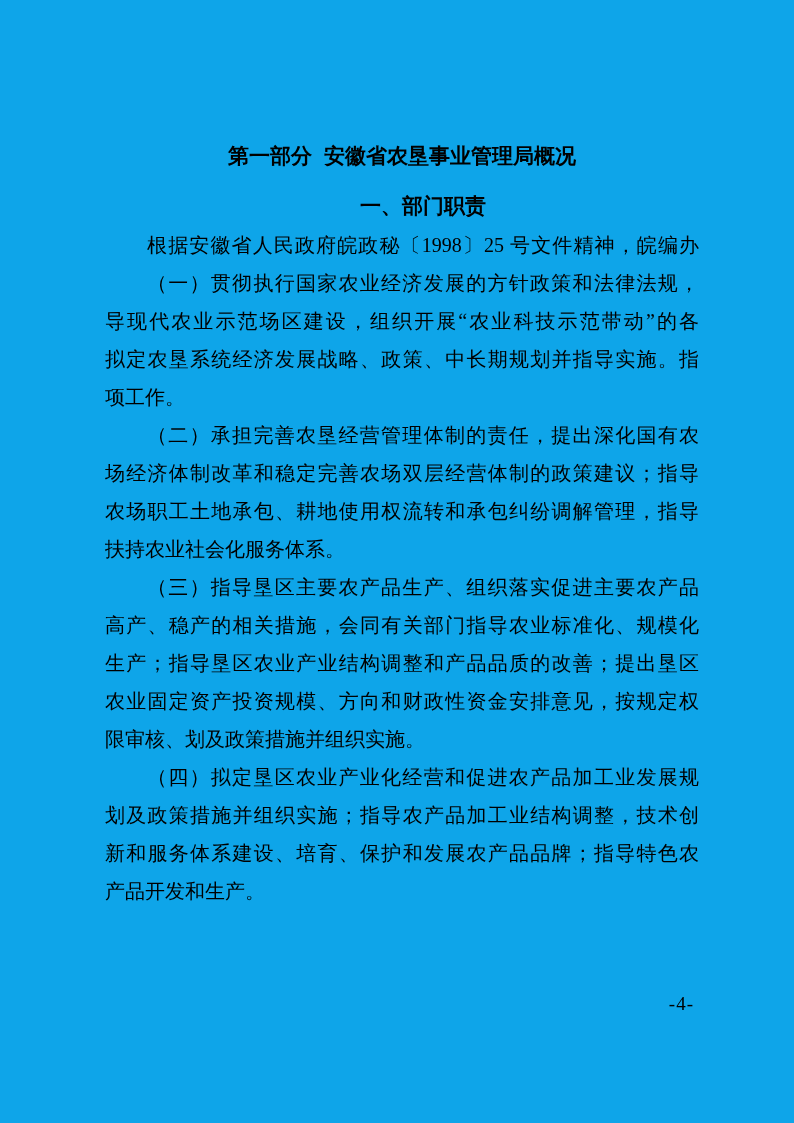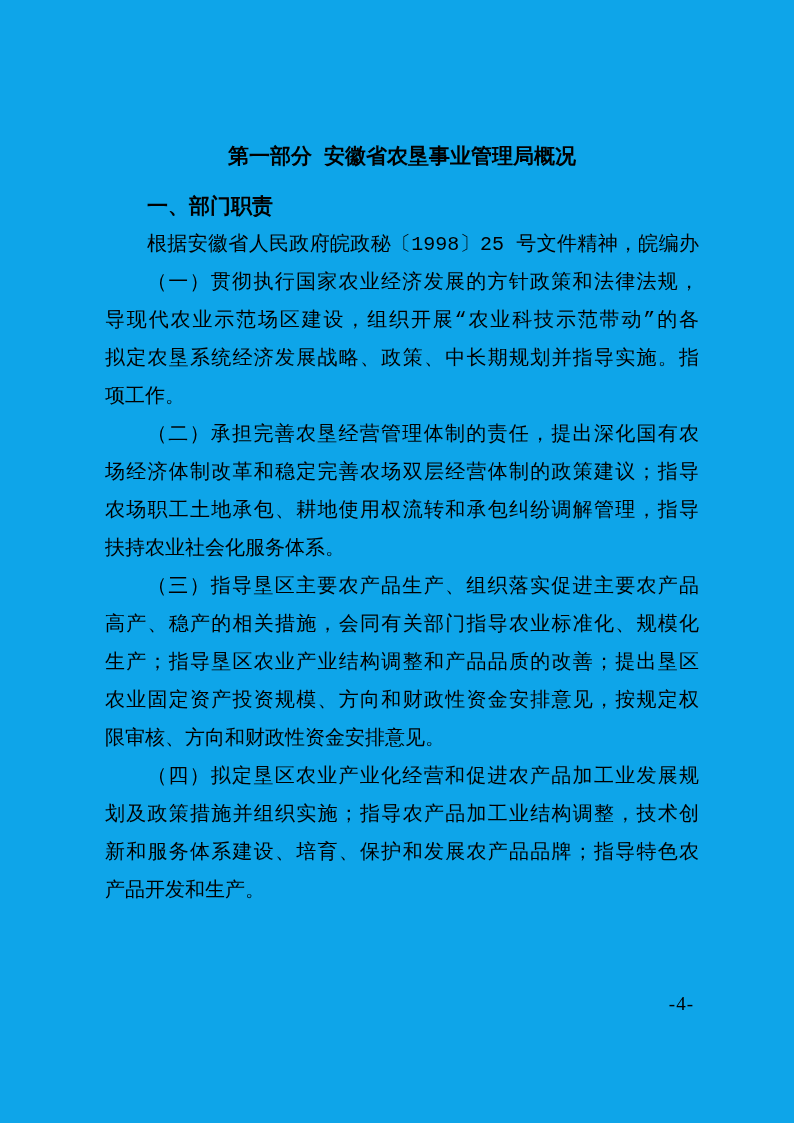--- a/index.html
+++ b/index.html
@@ -32,27 +32,28 @@
     word-spacing: 6px;
     white-space: nowrap;
   }
   .section-heading {
     font-family: "Liberation Sans", "DejaVu Sans", sans-serif;
     font-weight: 700;
     font-size: 21px;
     line-height: 40px;
     margin-top: 10px;
     text-indent: 42px;
+    text-align: center;
   }
   .doc-body {
     font-family: "Liberation Serif", "DejaVu Serif", serif;
     font-size: 20px;
     line-height: 38px;
   }
-  .para { margin: 0; font-family: Liberation Mono, monospace; }
+  .para { margin: 0; }
   .line {
     width: 594px;
     overflow: hidden;
   }
   .line.first { text-indent: 42px; }
   .line.full {
     text-align: justify;
     text-align-last: justify;
     text-justify: inter-character;
   }
@@ -87,21 +88,21 @@
           <div class="line first full">（二）承担完善农垦经营管理体制的责任，提出深化国有农</div>
           <div class="line full">场经济体制改革和稳定完善农场双层经营体制的政策建议；指导</div>
           <div class="line full">农场职工土地承包、耕地使用权流转和承包纠纷调解管理，指导</div>
           <div class="line">扶持农业社会化服务体系。</div>
         </div>
         <div class="para">
           <div class="line first full">（三）指导垦区主要农产品生产、组织落实促进主要农产品</div>
           <div class="line full">高产、稳产的相关措施，会同有关部门指导农业标准化、规模化</div>
           <div class="line full">生产；指导垦区农业产业结构调整和产品品质的改善；提出垦区</div>
           <div class="line full">农业固定资产投资规模、方向和财政性资金安排意见，按规定权</div>
-          <div class="line">限审核、方向和财政性资金安排意见。</div>
+          <div class="line">限审核、划及政策措施并组织实施。</div>
         </div>
         <div class="para">
           <div class="line first full">（四）拟定垦区农业产业化经营和促进农产品加工业发展规</div>
           <div class="line full">划及政策措施并组织实施；指导农产品加工业结构调整，技术创</div>
           <div class="line full">新和服务体系建设、培育、保护和发展农产品品牌；指导特色农</div>
           <div class="line">产品开发和生产。</div>
         </div>
       </div>
   </div>
   <div class="page-number">-4-</div>

